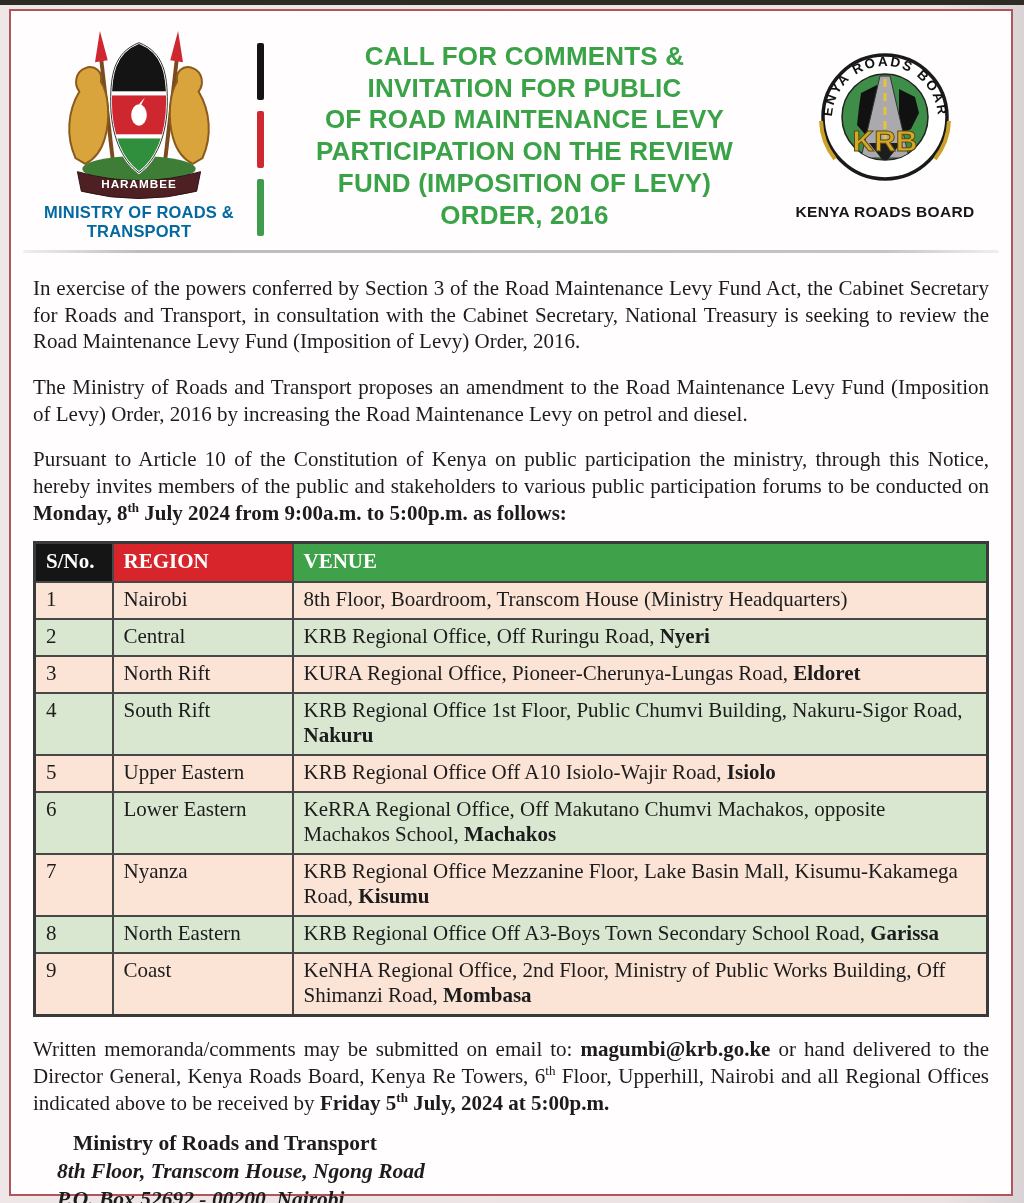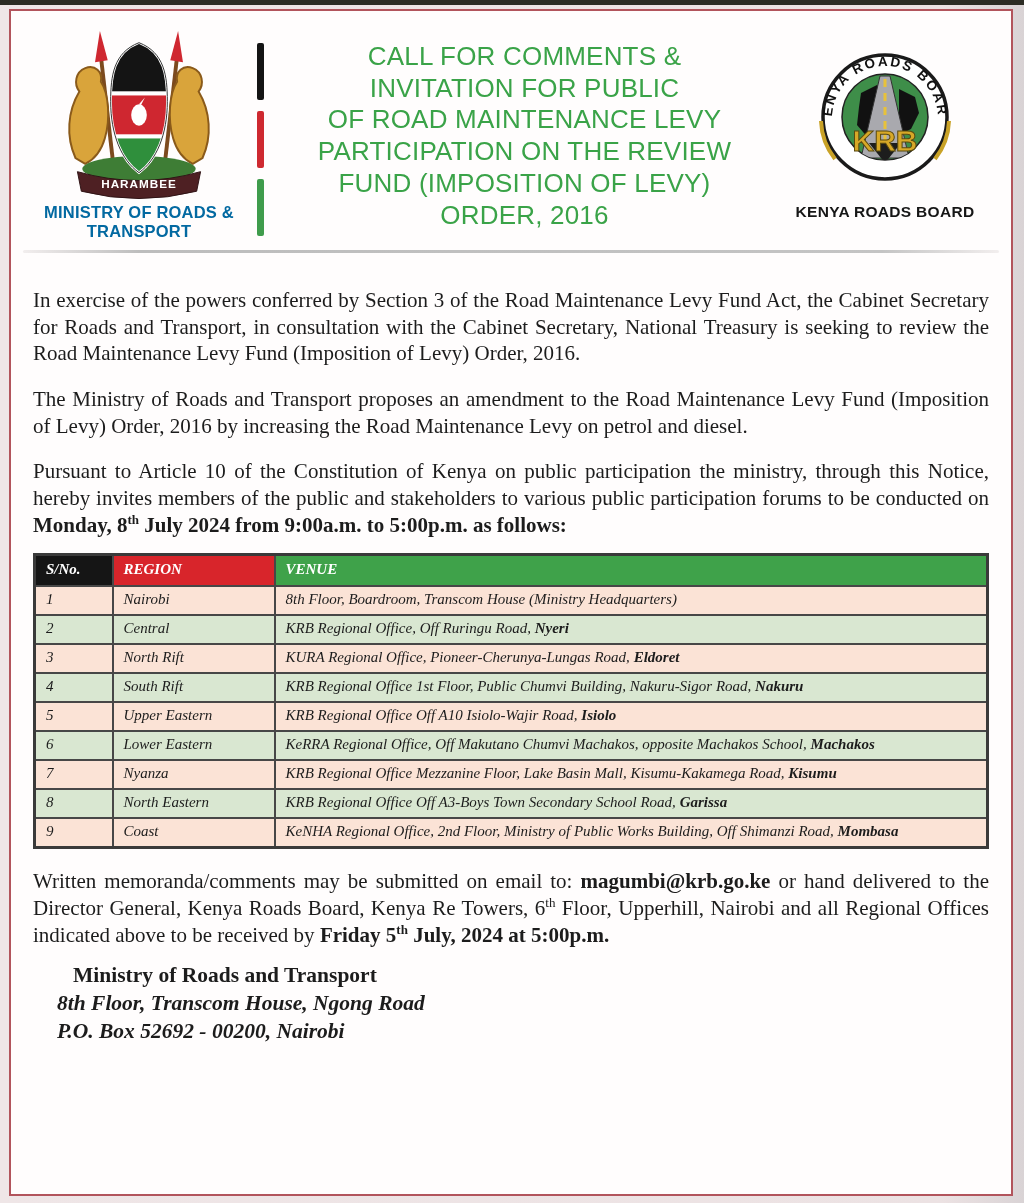--- a/index.html
+++ b/index.html
@@ -32,58 +32,57 @@
     width: 7px; margin: 14px 6px 0 10px;
   }
   .tricolor span { display: block; width: 7px; height: 57px; border-radius: 2px; }
   .tricolor .seg-black { background: #141414; }
   .tricolor .seg-red   { background: #ce2930; }
   .tricolor .seg-green { background: #3f9c4c; }
   .notice-title {
     flex: 1; padding-top: 12px;
     text-align: center;
     font-family: "Liberation Sans", sans-serif;
-    font-weight: normal; font-size: 26px; line-height: 1.22;
+    font-weight: bold; font-size: 26px; line-height: 1.22;
     color: var(--accent-green, #3aa348);
     letter-spacing: .2px;
   }
   .brand-right { width: 212px; text-align: center; }
   .brand-right svg { display: block; margin: 0 auto; }
   .krb-caption {
     margin-top: 6px;
     font-family: "Liberation Sans", sans-serif;
     font-weight: bold; font-size: 15.5px; color: #161616; letter-spacing: .3px;
   }
   .header-rule {
     margin: 8px 12px 0 12px; height: 3px; border-radius: 2px;
     background: linear-gradient(to right, #f2eeee, #bdbdbd 12%, #c4c4c4 88%, #f2eeee);
   }
   
   main { padding: 10px 22px 0 22px; color: #1c1c1c; }
   main p { font-size: 21px; line-height: 1.27; text-align: justify; margin-top: 19px; }
-  main p.first { margin-top: 24px; }
+  main p.first { margin-top: 12px; }
   b.strong { font-weight: bold; }
   sup { font-size: 62%; vertical-align: super; line-height: 0; }
   
   table.schedule {
     width: 100%; margin-top: 15px;
     border-collapse: collapse;
     border: 3px solid #3a3a3a;
-    font-size: 15px;
-    font-style: italic;
+    font-size: 21px;
   }
   table.schedule th, table.schedule td {
     border: 2px solid #474747;
     padding: 4px 10px 6px 10px;
     vertical-align: top;
     text-align: left;
   }
   table.schedule thead th { color: #ffffff; font-weight: bold; padding-top: 5px; padding-bottom: 7px; }
   th.h-sno   { background: var(--table-black, #151515); width: 78px; }
-  th.h-region{ background: var(--table-red, #d8252b); width: 162px; }
+  th.h-region{ background: var(--table-red, #d8252b); width: 180px; }
   th.h-venue { background: var(--table-green, #3fa24a); }
   td.c-no { text-align: center; }
   tbody tr:nth-child(odd)  { background: var(--row-pink, #fbe3d6); }
   tbody tr:nth-child(even) { background: var(--row-green, #d9e7d1); }
   
   .signature { margin-top: 14px; font-size: 21.5px; line-height: 1.3; }
   .sig-1 { font-weight: bold; margin-left: 40px; }
   .sig-2, .sig-3 { font-weight: bold; font-style: italic; margin-left: 24px; }
 </style>
 </head>

